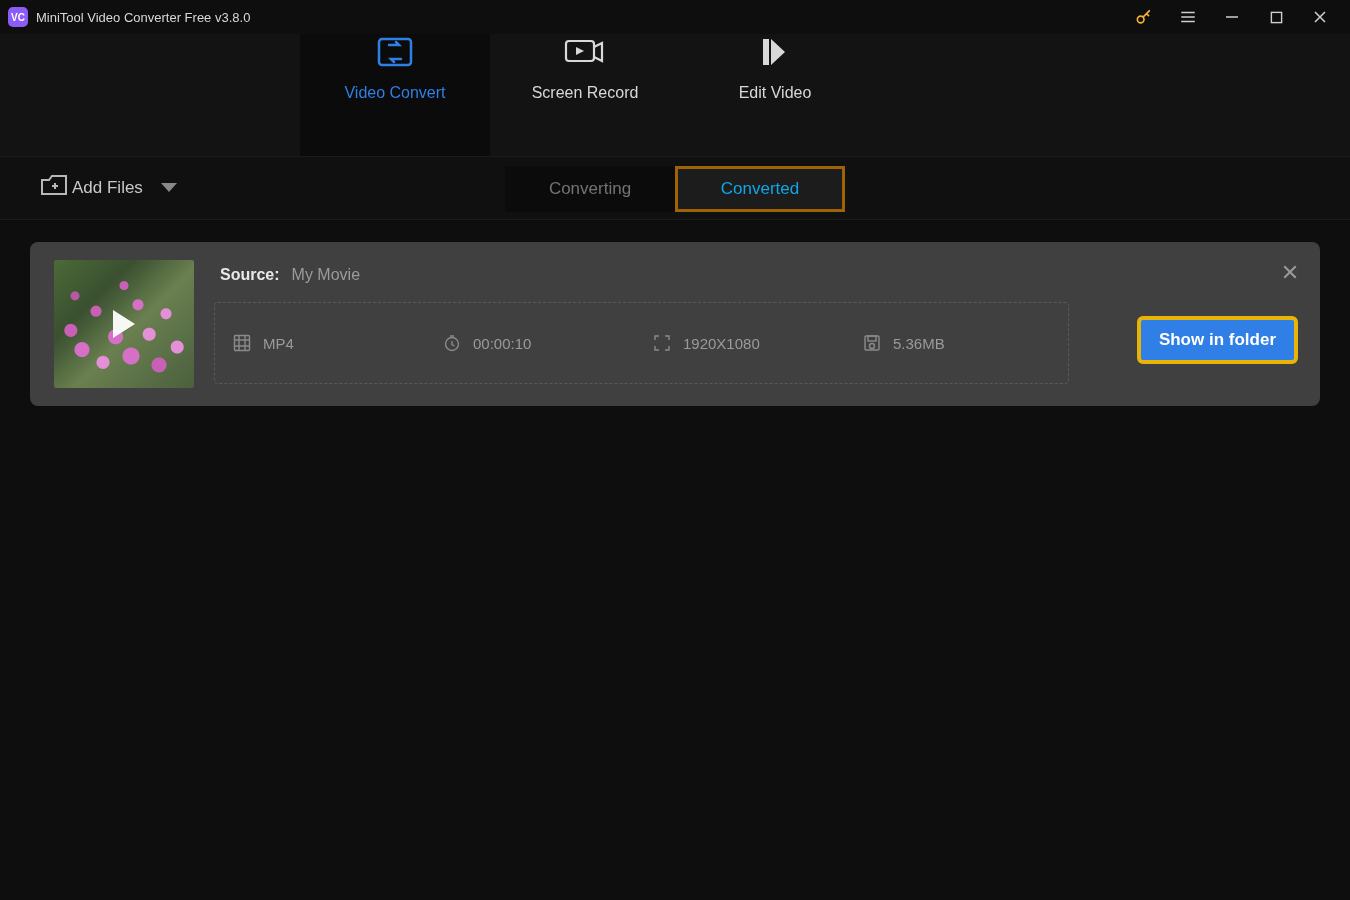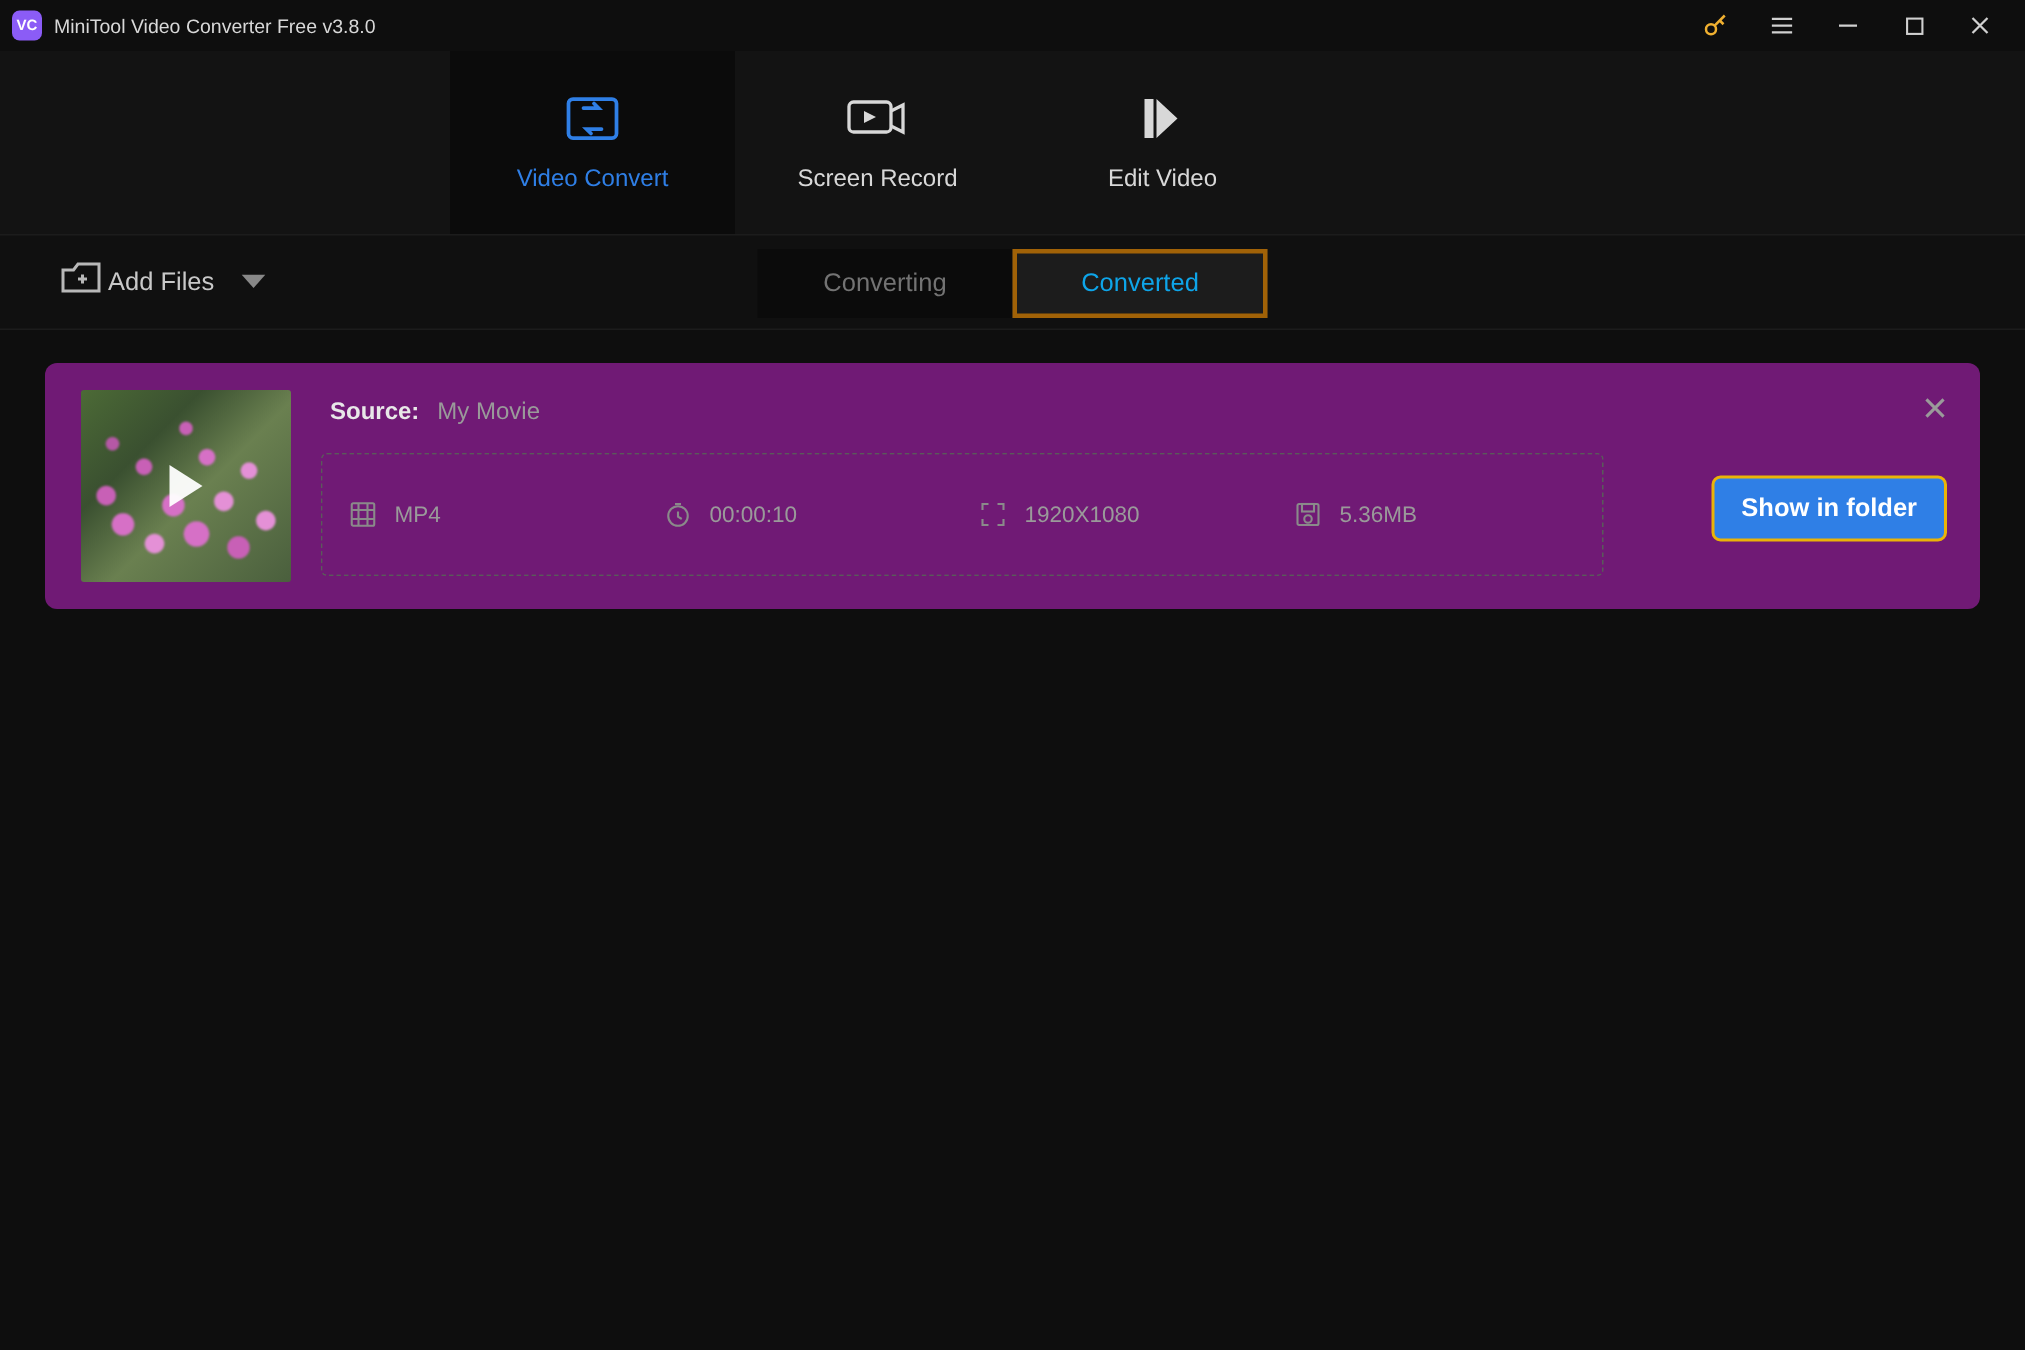--- a/index.html
+++ b/index.html
@@ -38,21 +38,21 @@
   .navbar {
     height: 122px;
     display: flex;
     align-items: stretch;
     padding-left: 300px;
     background: #131313;
   }
   .nav-tab {
     width: 190px;
     display: flex; flex-direction: column;
-    align-items: center; justify-content: center;
+    align-items: center; 
     gap: 14px;
     font-size: 16px;
     color: #d8d8d8;
   }
   .nav-tab.active { background: #0b0b0b; color: #2f7fe6; }
   .nav-tab .nav-icon { height: 36px; display: flex; align-items: center; justify-content: center; }
   .toolbar {
     height: 64px;
     display: flex; align-items: center;
     background: #101010;
@@ -81,21 +81,21 @@
     background: #0b0b0b;
     color: #737373;
   }
   .seg .seg-btn.active {
     background: #1c1c1c;
     color: #0ea5e9;
     border: 3px solid #a16207;
   }
   .content { padding: 22px 30px; }
   .card {
-    background: #701a75;
+    background: #404040;
     border-radius: 8px;
     padding: 18px 22px 18px 24px;
     display: flex;
     align-items: flex-start;
     gap: 20px;
     position: relative;
   }
   .thumb {
     position: relative;
     width: 140px; height: 128px;
@@ -153,21 +153,21 @@
     display: flex; flex-direction: column; align-items: flex-end;
     gap: 32px;
     padding-top: 4px;
   }
   .card-close { color: #9a9a9a; }
   .show-btn {
     background: #2f7fe6;
     color: #fff;
     font-size: 17px;
     font-weight: 600;
-    border: 2px solid #eab308;
+    border: 4px solid #eab308;
     border-radius: 6px;
     padding: 10px 18px;
   }
 </style>
 </head>
 <body>
 
 <div class="titlebar">
   <div class="logo">VC</div>
   <div class="title">MiniTool Video Converter Free v3.8.0</div>

